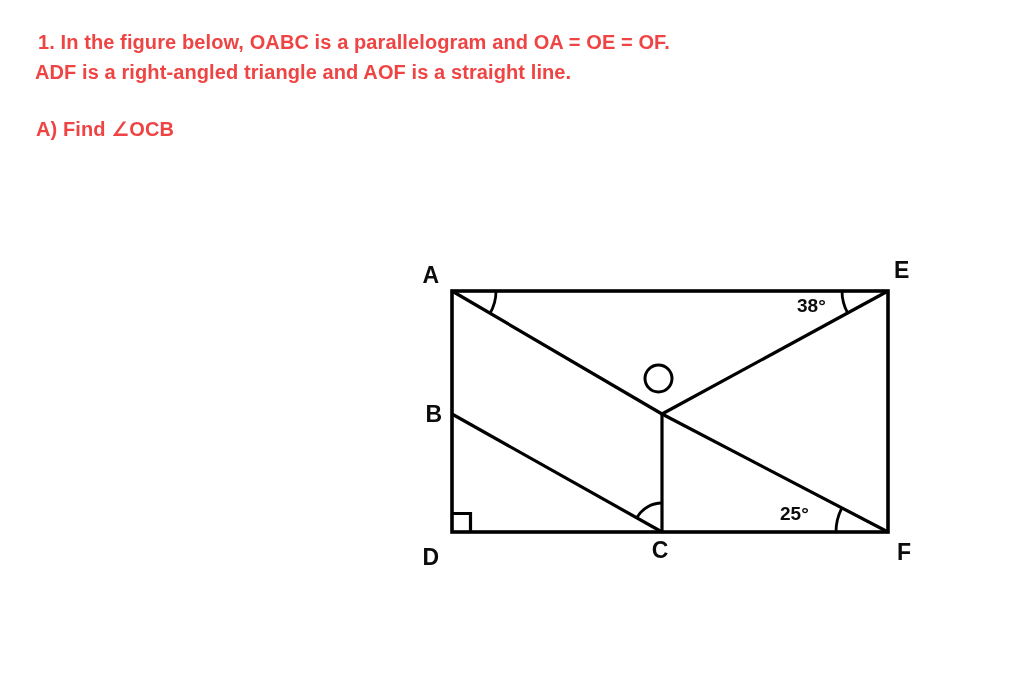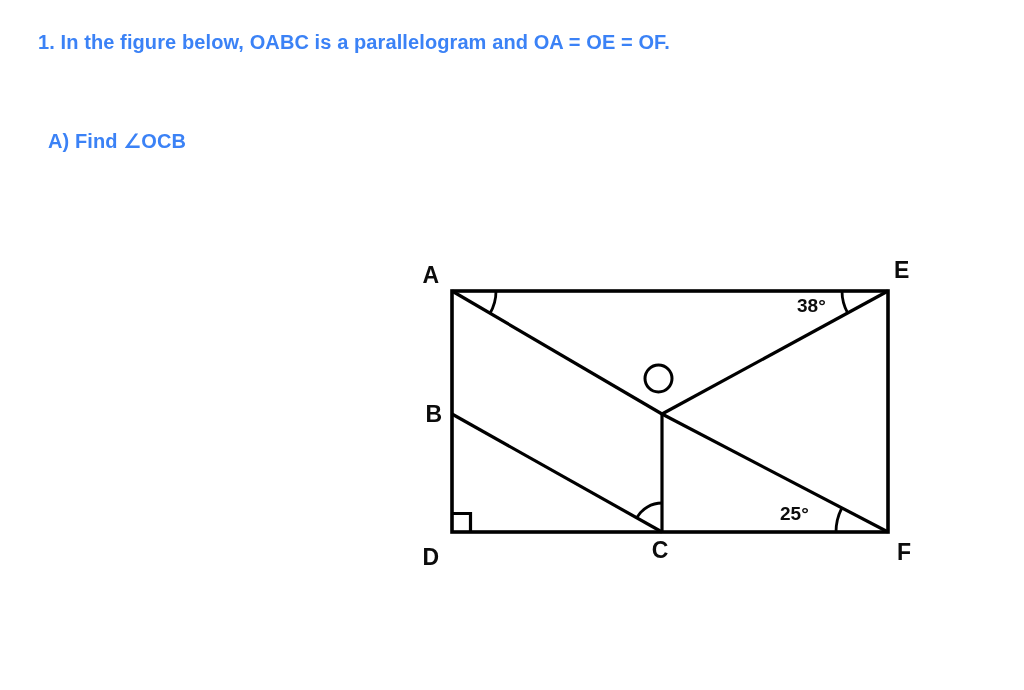--- a/index.html
+++ b/index.html
@@ -4,21 +4,21 @@
 <style>
   * { box-sizing: border-box; }
   html, body { margin: 0; padding: 0; background: #ffffff; }
   .page {
     position: relative;
     width: 1024px;
     height: 690px;
     background: #ffffff;
     overflow: hidden;
     font-family: "Liberation Sans", "DejaVu Sans", sans-serif;
-    color: #3b82f6;
+    color: #ef4444;
   }
   .problem-text {
     position: absolute;
     left: 35px;
     top: 27px;
     font-size: 20px;
     font-weight: 700;
     line-height: 30px;
     letter-spacing: 0.1px;
     white-space: nowrap;
@@ -28,21 +28,21 @@
   .questions {
     position: absolute;
     left: 36px;
     top: 114px;
     font-size: 20px;
     font-weight: 700;
     line-height: 30px;
     letter-spacing: 0.1px;
     white-space: nowrap;
   }
-  .questions p { margin: 12px; }
+  .questions p { margin: 0; }
   .figure-wrap {
     position: absolute;
     left: 400px;
     top: 248px;
     width: 530px;
     height: 332px;
   }
   .figure-wrap svg { display: block; width: 100%; height: 100%; }
   .fig-line { stroke: #000000; stroke-width: 3.2; fill: none; }
   .fig-rect { stroke: #000000; stroke-width: 3.6; fill: none; }
@@ -60,20 +60,21 @@
     fill: #0c0c0c;
   }
 </style>
 </head>
 <body>
 
 <div class="page">
 
   <div class="problem-text">
     <p class="indent1">1. In the figure below, OABC is a parallelogram and OA = OE = OF.</p>
+    <p>ADF is a right-angled triangle and AOF is a straight line.</p>
   </div>
 
   <div class="questions">
     <p>A) Find ∠OCB</p>
   </div>
 
   <div class="figure-wrap">
     <svg viewBox="400 248 530 332">
 
       <rect class="fig-rect" x="452" y="291" width="436" height="241"></rect>

